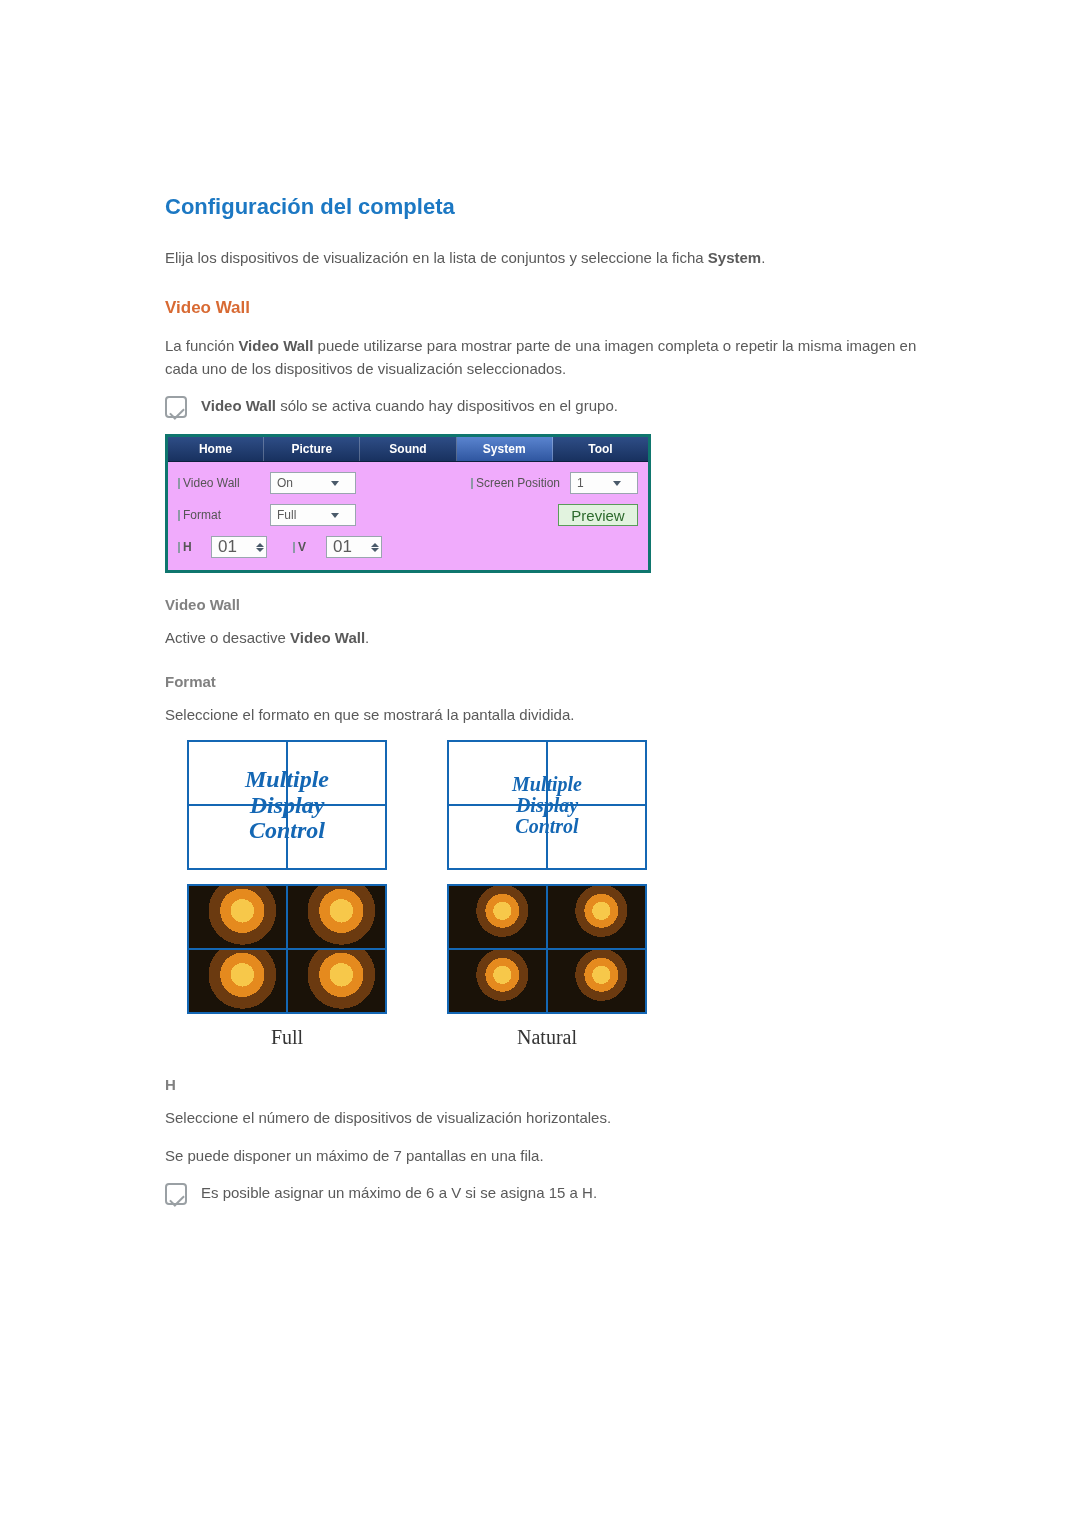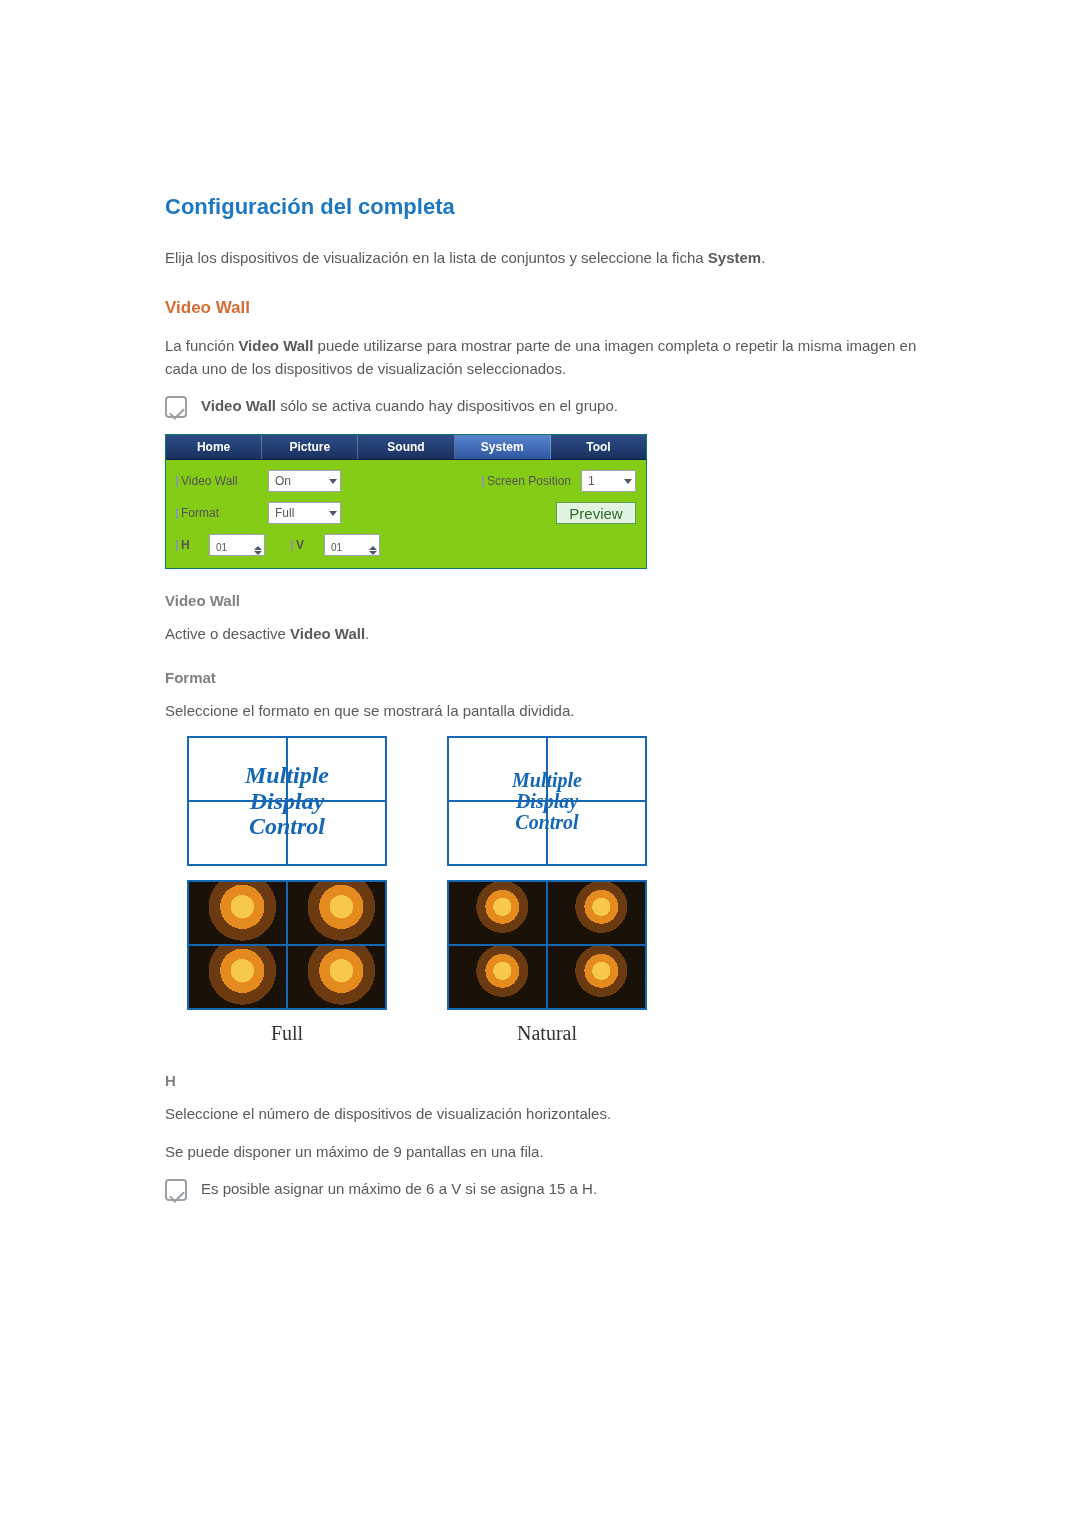--- a/index.html
+++ b/index.html
@@ -56,22 +56,22 @@
     position: absolute;
     left: 3px; top: 10px;
     width: 12px; height: 6px;
     border-left: 2.5px solid #9aa0a4;
     border-bottom: 2.5px solid #9aa0a4;
     transform: rotate(-45deg);
   }
   
   .panel {
     width: 480px;
-    border: 1px solid #0f766e;
-    background: #84cc16;
+    border: 3px solid #0f766e;
+    background: #f0abfc;
     margin: 8px 0 6px 0;
     font-size: 12px;
     color: #3b444d;
   }
   .tabbar {
     display: flex;
     height: 24px;
     background: linear-gradient(#2e4d86, #18315f);
     color: #fff;
     font-weight: bold;
@@ -103,40 +103,40 @@
   .lbl::before {
     content: "";
     width: 2px; height: 11px; background: #8d99a6;
     display: inline-block;
   }
   .dd {
     display: inline-flex; align-items: center;
     height: 20px; min-width: 62px;
     background: #fdfdfd;
     border: 1px solid #9aa5af;
-    padding: 0 3px 0 6px;
+    padding: 0 16px 0 6px;
     font-size: 12px;
     color: #5a5a5a;
     justify-content: space-between;
     gap: 22px;
   }
   .dd .tri {
     width: 0; height: 0;
     border-left: 4px solid transparent;
     border-right: 4px solid transparent;
     border-top: 5px solid #4a5a6a;
     margin-left: 6px;
   }
   .spinner {
-    display: inline-flex; align-items: flex-end;
+    display: inline-flex; align-items: center;
     height: 20px; width: 46px;
     background: #fdfdfd;
     border: 1px solid #9aa5af;
     padding: 0 2px 0 6px;
-    font-size: 10px; color:#5a5a5a;
+    font-size: 17px; color:#5a5a5a;
     justify-content: space-between;
   }
   .spin-btns {
     display: flex; flex-direction: column; gap: 1px;
   }
   .spin-btns span {
     width: 0; height: 0;
     border-left: 4px solid transparent;
     border-right: 4px solid transparent;
   }
@@ -356,20 +356,20 @@
         <div class="photo-cell"></div>
         <div class="photo-cell"></div>
         <div class="photo-cell"></div>
       </div>
       <div class="format-caption">Natural</div>
     </div>
   </div>
 
   <h4 class="subhead">H</h4>
   <p>Seleccione el número de dispositivos de visualización horizontales.</p>
-  <p>Se puede disponer un máximo de 9 pantallas en una fila.</p>
+  <p>Se puede disponer un máximo de 7 pantallas en una fila.</p>
 
   <div class="note-row">
     <span class="note-icon"></span>
     <p style="margin:0">Es posible asignar un máximo de 6 a V si se asigna 15 a H.</p>
   </div>
 
 </div>
 
 </body></html>

